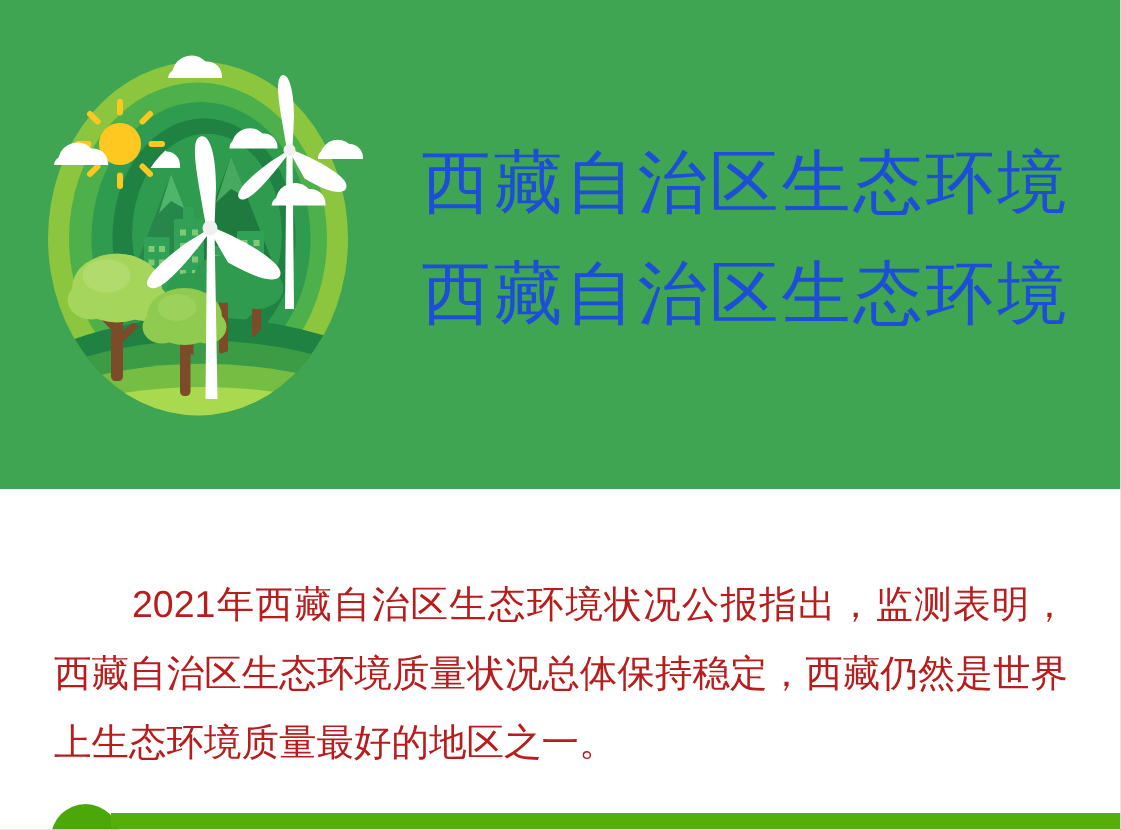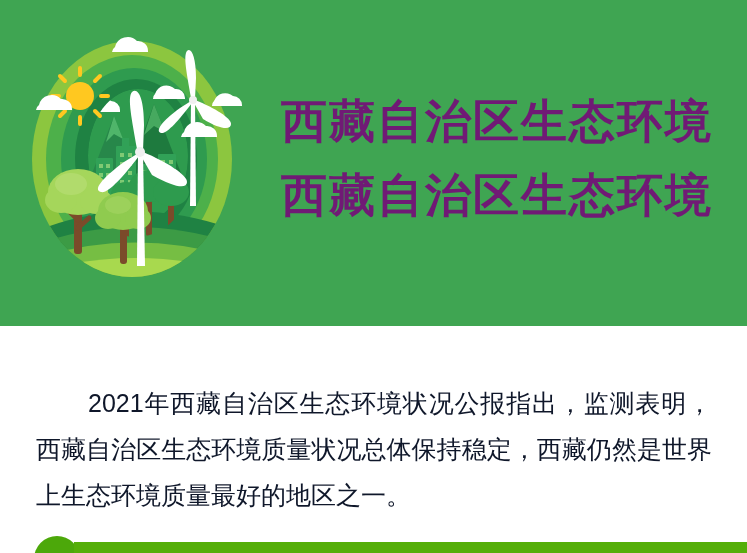--- a/index.html
+++ b/index.html
@@ -40,38 +40,38 @@
 
   
   #title-block {
     position: absolute;
     left: 258px;
     top: 84px;
     width: 478px;
     text-align: center;
   }
   .title-line {
-    color: #701a75;
+    color: #1d4ed8;
     font-size: 46px;
-    font-weight: bold;
+    font-weight: normal;
     letter-spacing: 2px;
     line-height: 74px;
     white-space: nowrap;
     font-family: "Liberation Sans", "DejaVu Sans", sans-serif;
   }
 
   
   #body-block {
     position: absolute;
     left: 36px;
     top: 355px;
     width: 676px;
   }
   #body-paragraph {
-    color: #0f172a;
+    color: #b91c1c;
     font-size: 25px;
     line-height: 46px;
     text-align: justify;
     text-indent: 52px;
     text-align-last: left;
     font-family: "Liberation Sans", "DejaVu Sans", sans-serif;
   }
 
   
   #footer-zone {

